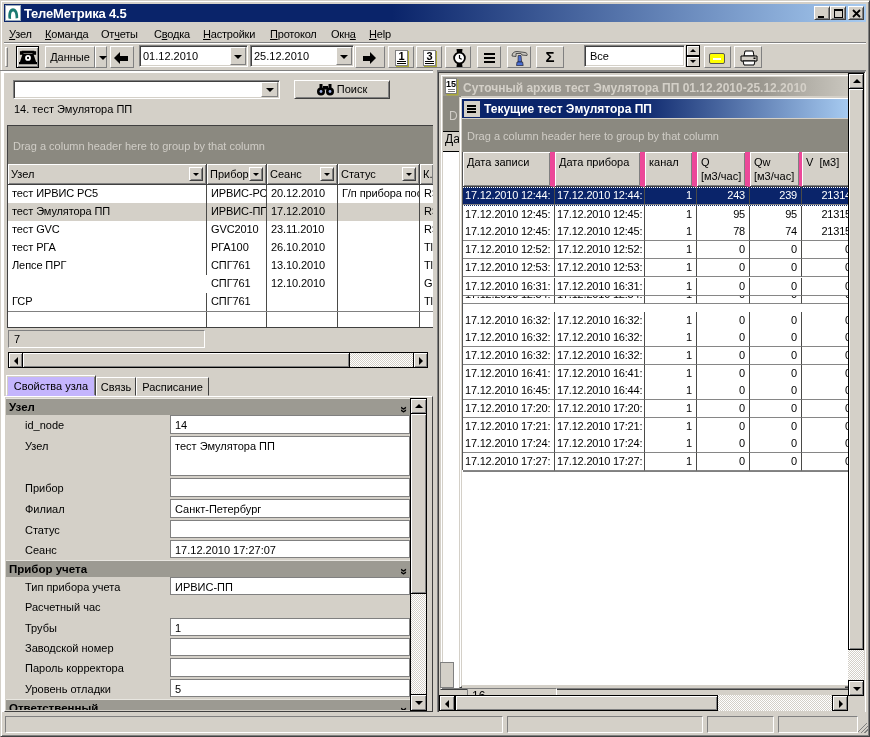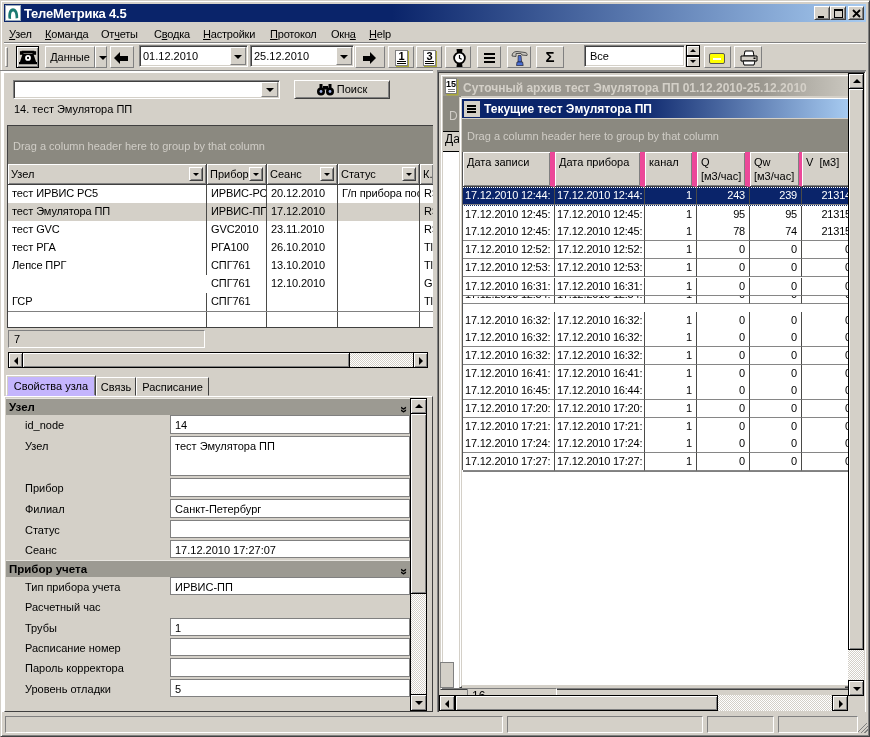--- a/index.html
+++ b/index.html
@@ -330,31 +330,32 @@
       <div class="pval" style="height:18px">ИРВИС-ПП</div>
     </div>
   <div class="prow" style="top:199px;height:21px">
       <div class="plab">Расчетный час</div>
     </div>
   <div class="prow" style="top:220px;height:20px">
       <div class="plab">Трубы</div>
       <div class="pval" style="height:18px">1</div>
     </div>
   <div class="prow" style="top:240px;height:20px">
-      <div class="plab">Расписание номер</div>
+      <div class="plab">Заводской номер</div>
       <div class="pval" style="height:18px"></div>
     </div>
   <div class="prow" style="top:260px;height:21px">
       <div class="plab">Пароль корректора</div>
       <div class="pval"></div>
     </div>
   <div class="prow" style="top:281px;height:20px">
       <div class="plab">Уровень отладки</div>
       <div class="pval" style="height:18px">5</div>
     </div>
+  <div class="pcat" style="top:301px;height:17px"><span>Ответственный</span><span class="chev">»</span></div>
 </div>
 
 <div class="abs hatch" style="left:410px;top:398px;width:17px;height:312px;z-index:3;border:1px solid #000;border-bottom:none"></div>
 <div class="sb" style="left:410px;top:398px;width:17px;height:16px;z-index:3">
     <div class="tri-u abs" style="left:4px;top:5px"></div>
   </div>
 <div class="sb" style="left:410px;top:413px;width:17px;height:181px;z-index:3"></div>
 <div class="sb" style="left:410px;top:694px;width:17px;height:17px;z-index:3">
     <div class="tri-d abs" style="left:4px;top:6px"></div>
   </div>

